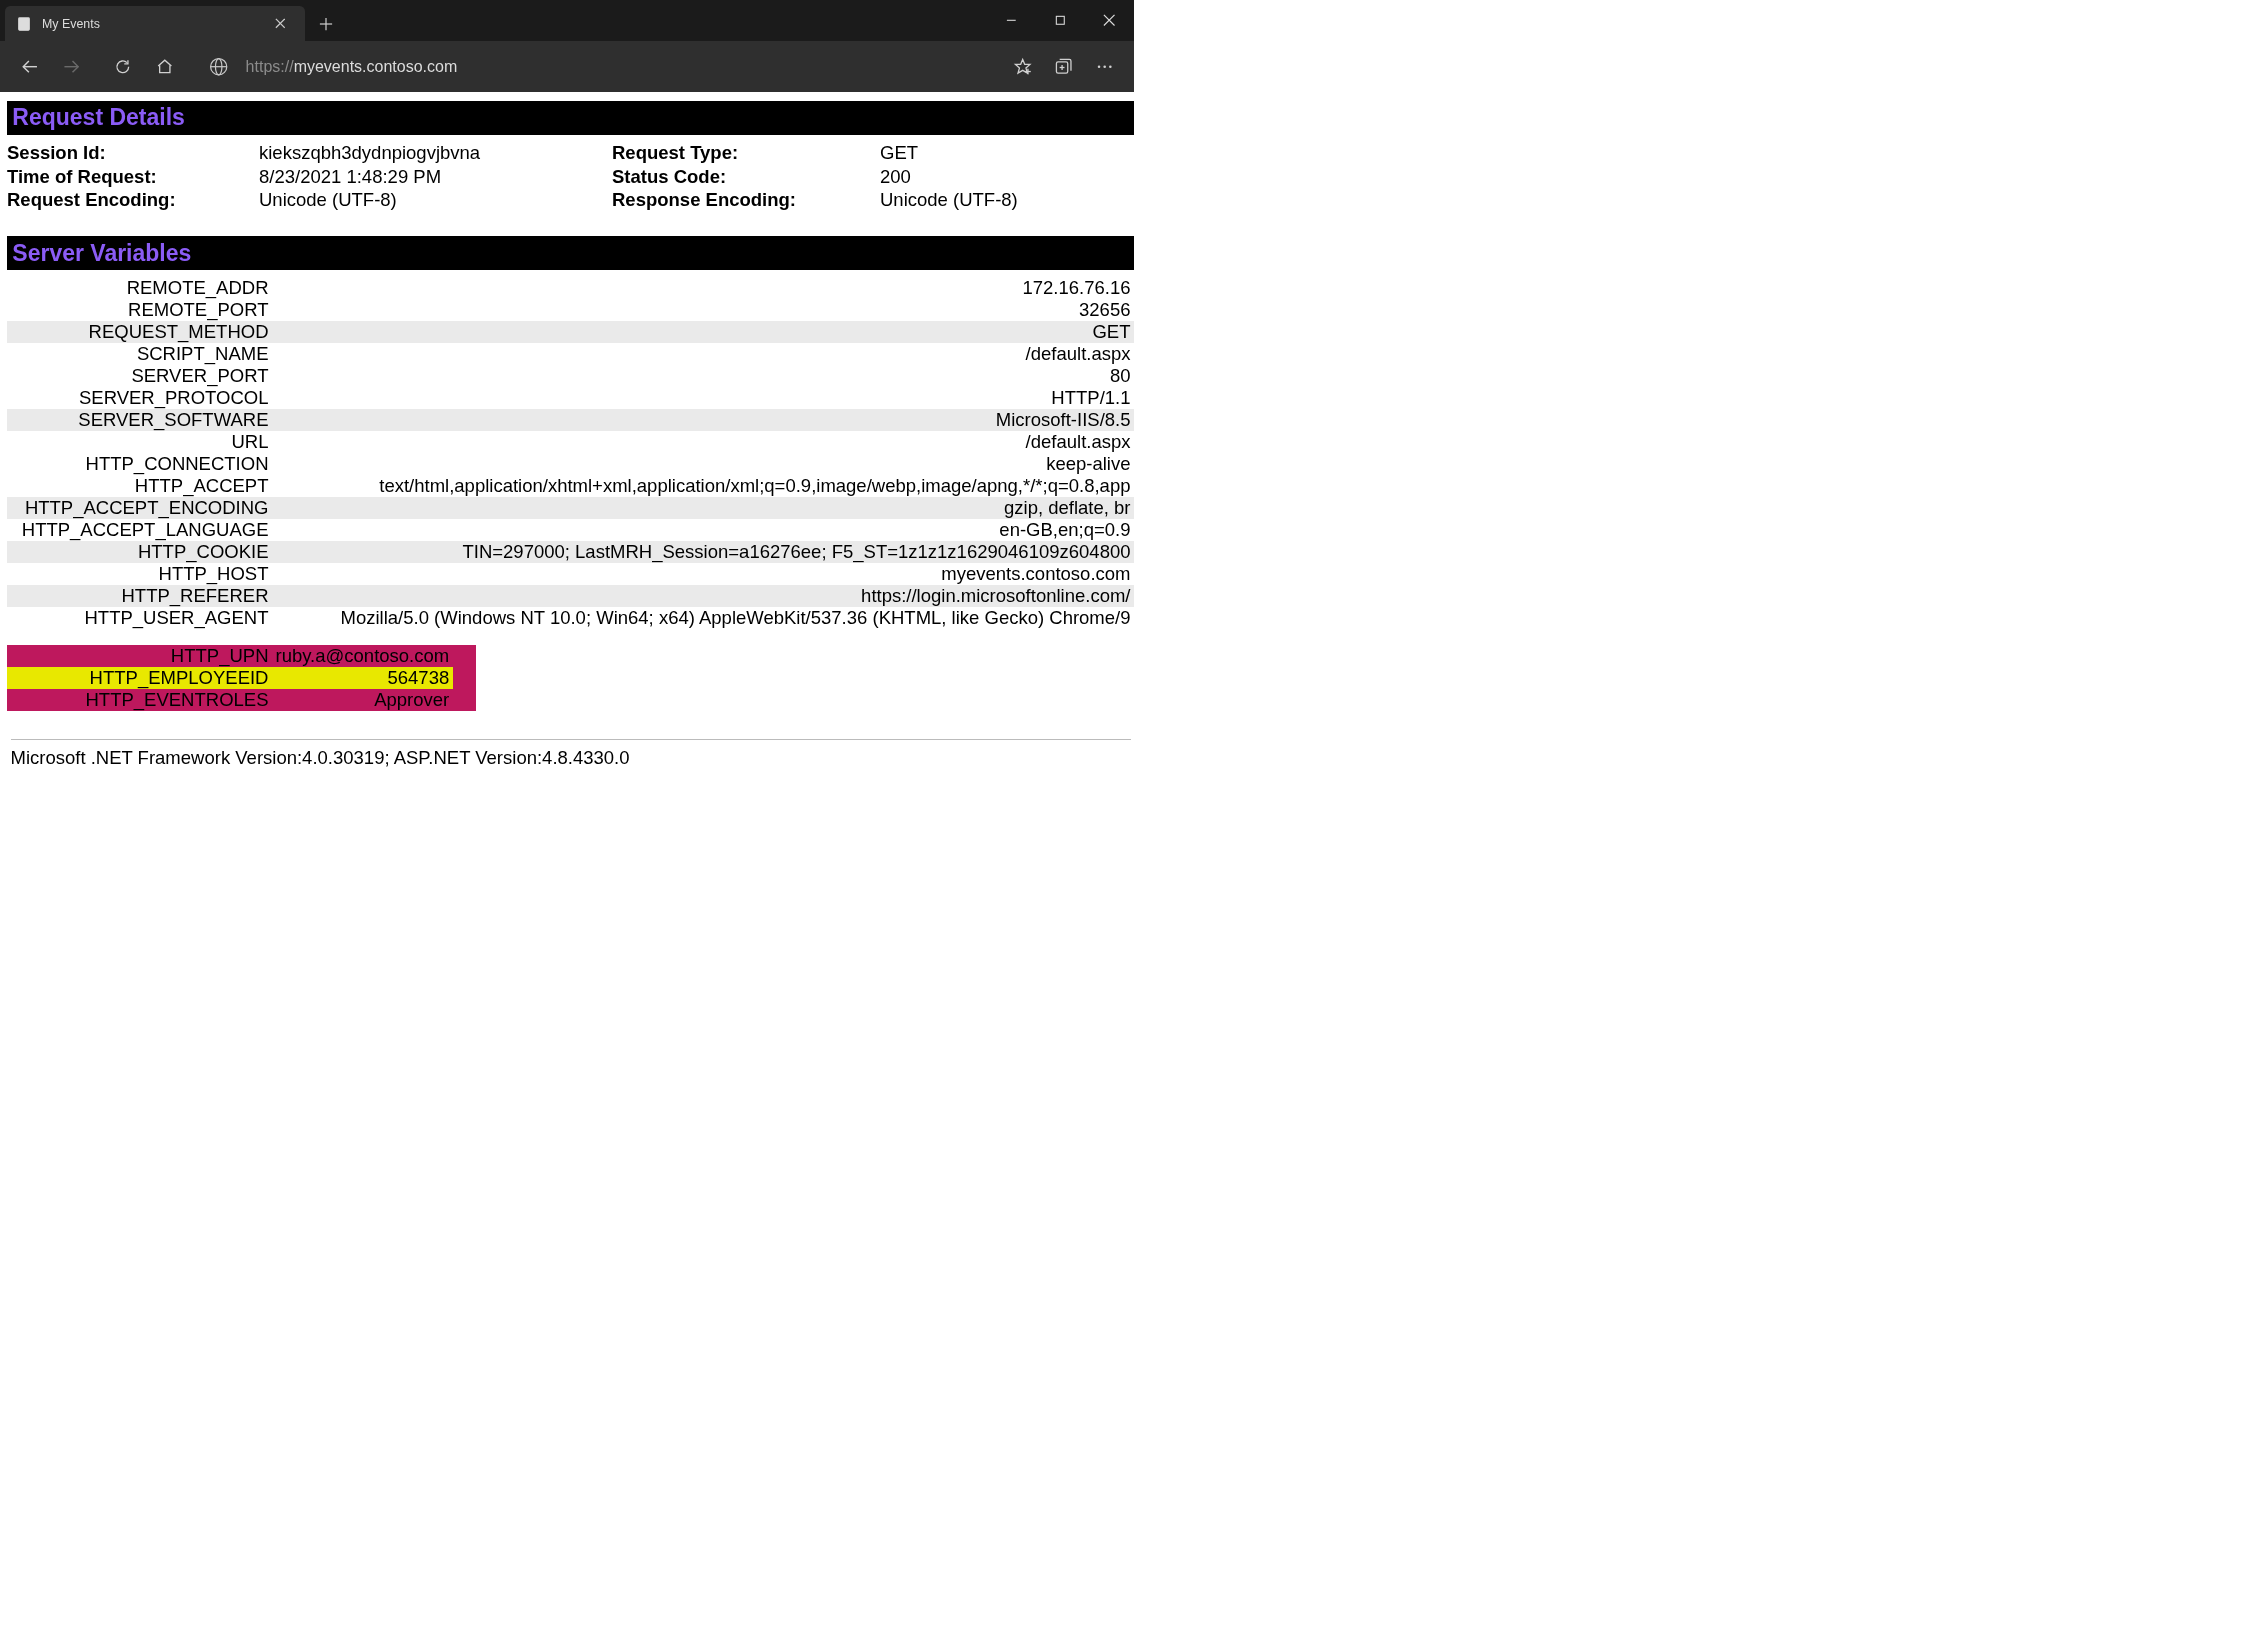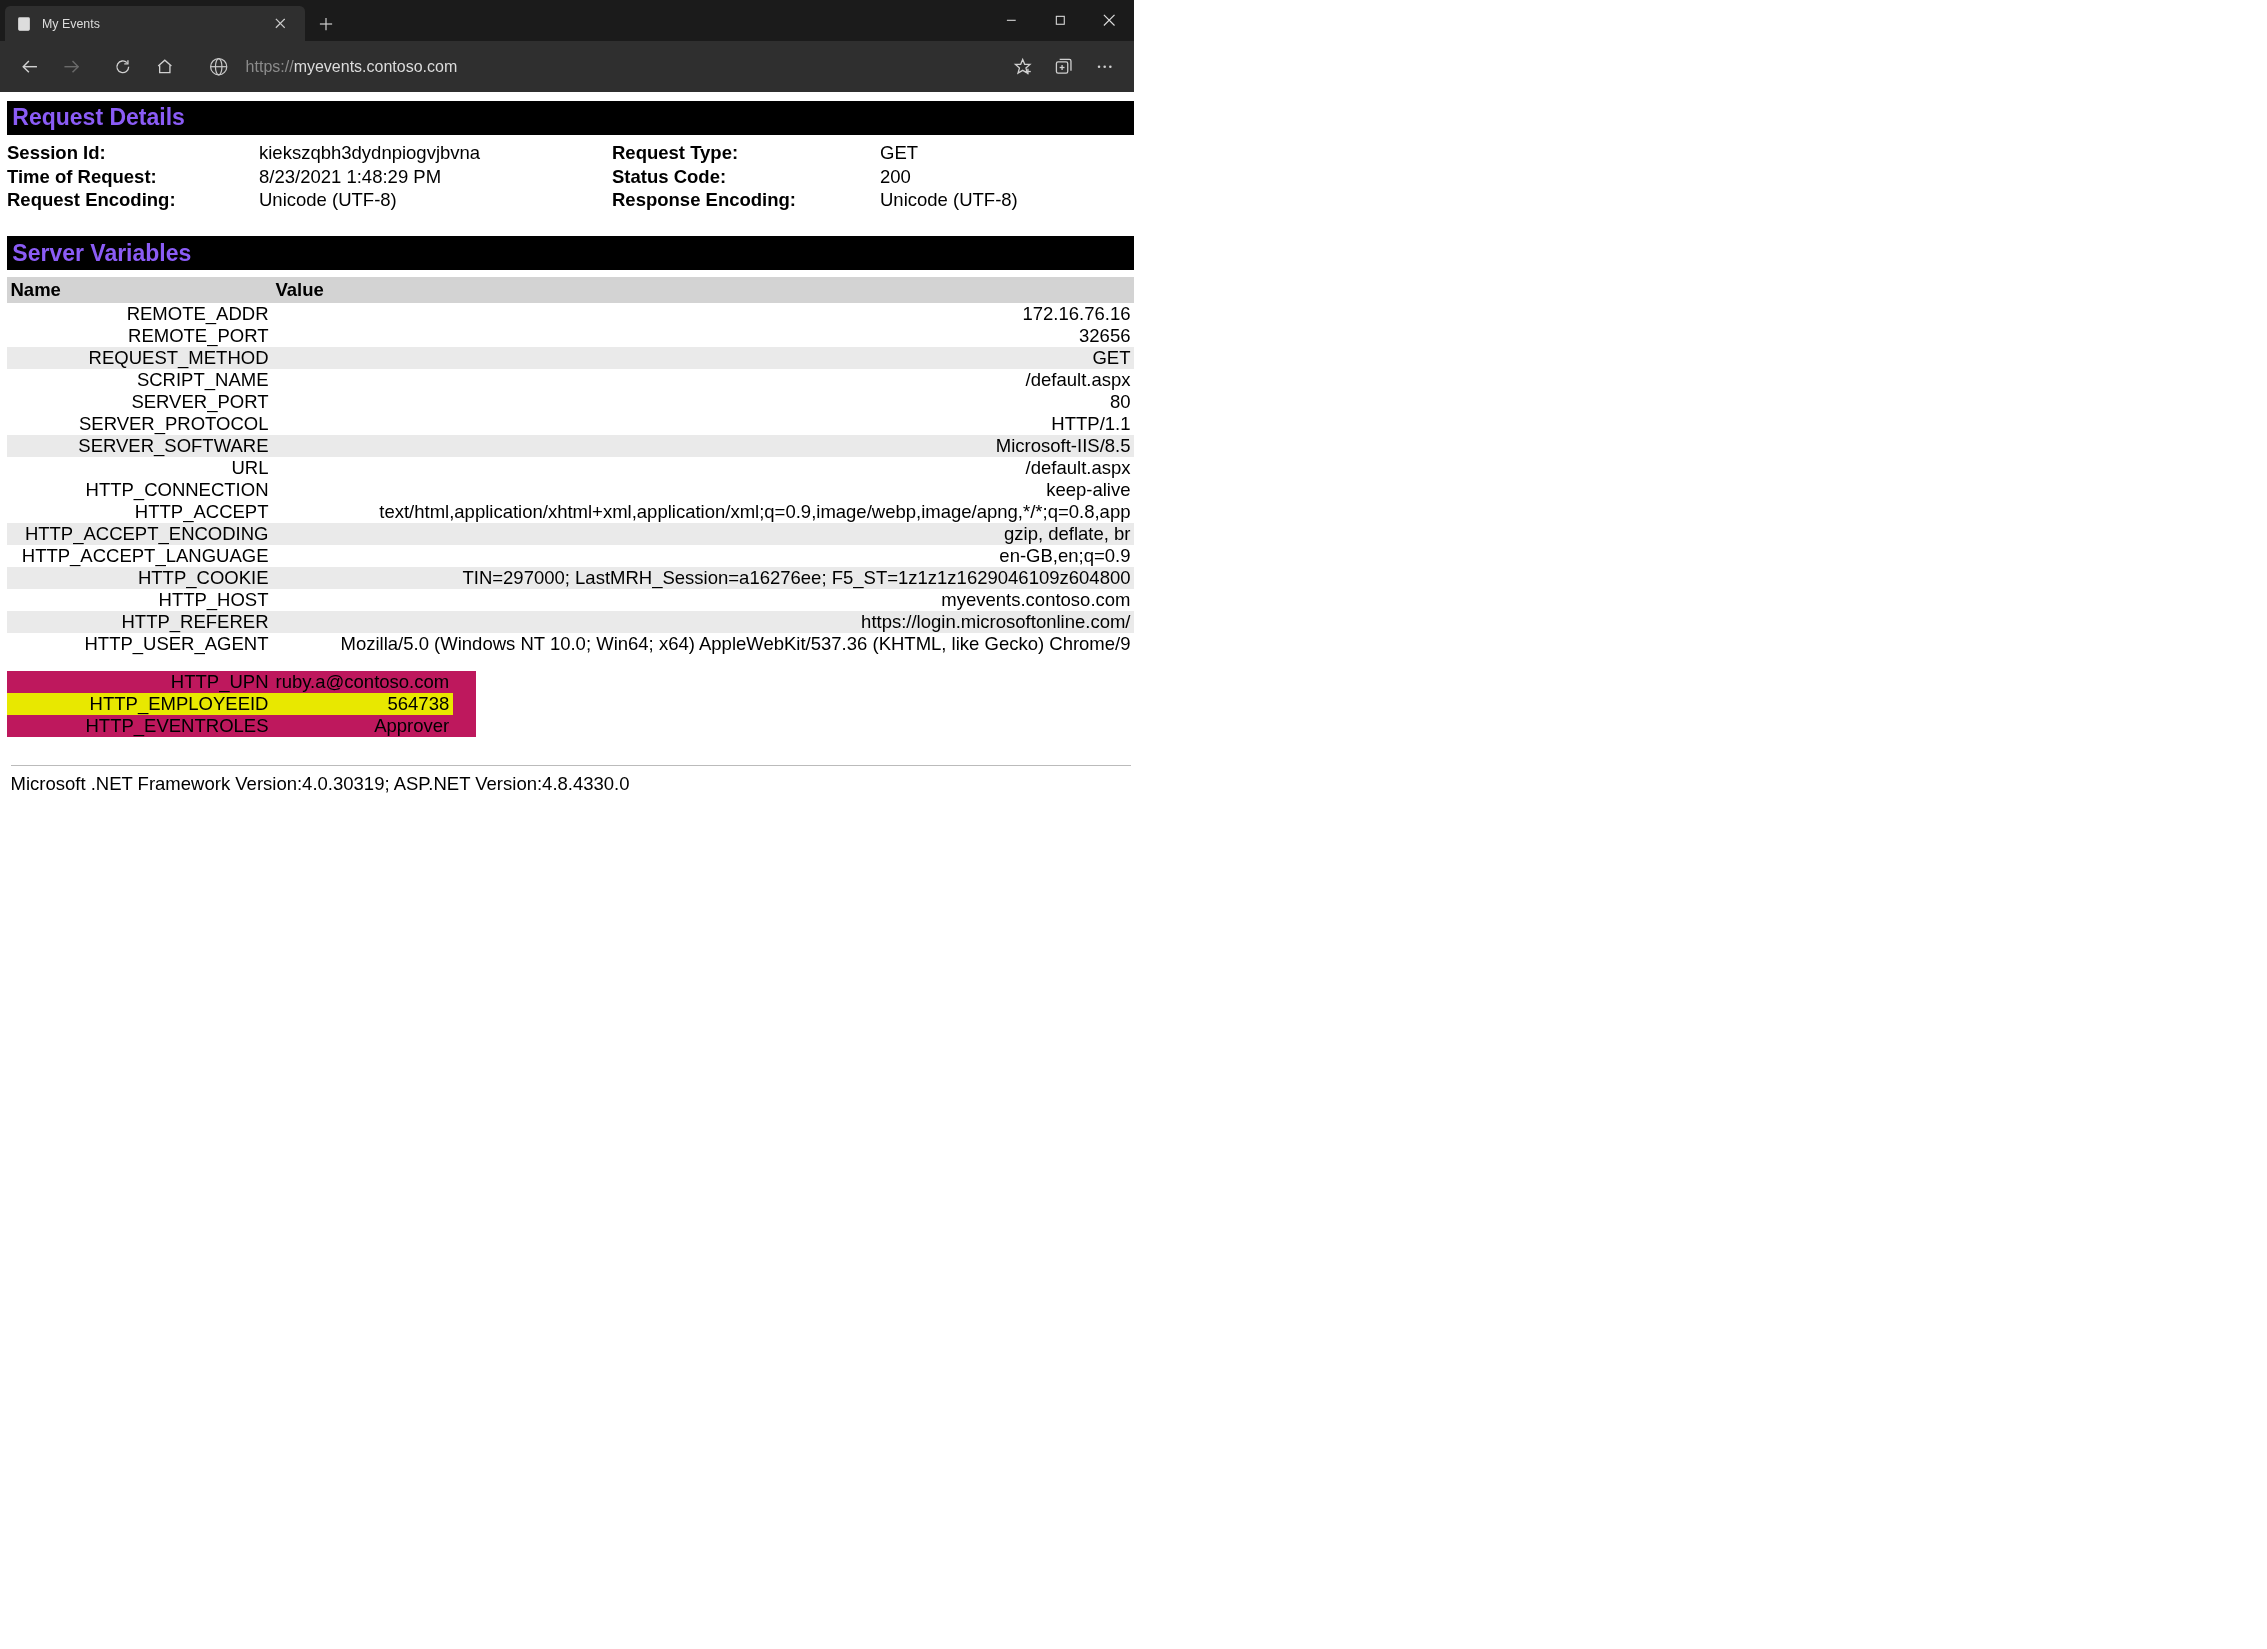--- a/index.html
+++ b/index.html
@@ -179,24 +179,20 @@
       <div class="lbl">Status Code:</div>
       <div class="val">200</div>
 
       <div class="lbl">Request Encoding:</div>
       <div class="val">Unicode (UTF-8)</div>
       <div class="lbl">Response Encoding:</div>
       <div class="val">Unicode (UTF-8)</div>
     </div>
 
     <div class="hdr">Server Variables</div>
-    <div class="var-hdr">
-      <div class="c1">Name</div>
-      <div class="c2">Value</div>
-    </div>
     <div class="var-rows" id="var-rows">
         <div class="var-row">
           <div class="c1">REMOTE_ADDR</div>
           <div class="c2">172.16.76.16</div>
         </div>
         <div class="var-row">
           <div class="c1">REMOTE_PORT</div>
           <div class="c2">32656</div>
         </div>
         <div class="var-row alt">

